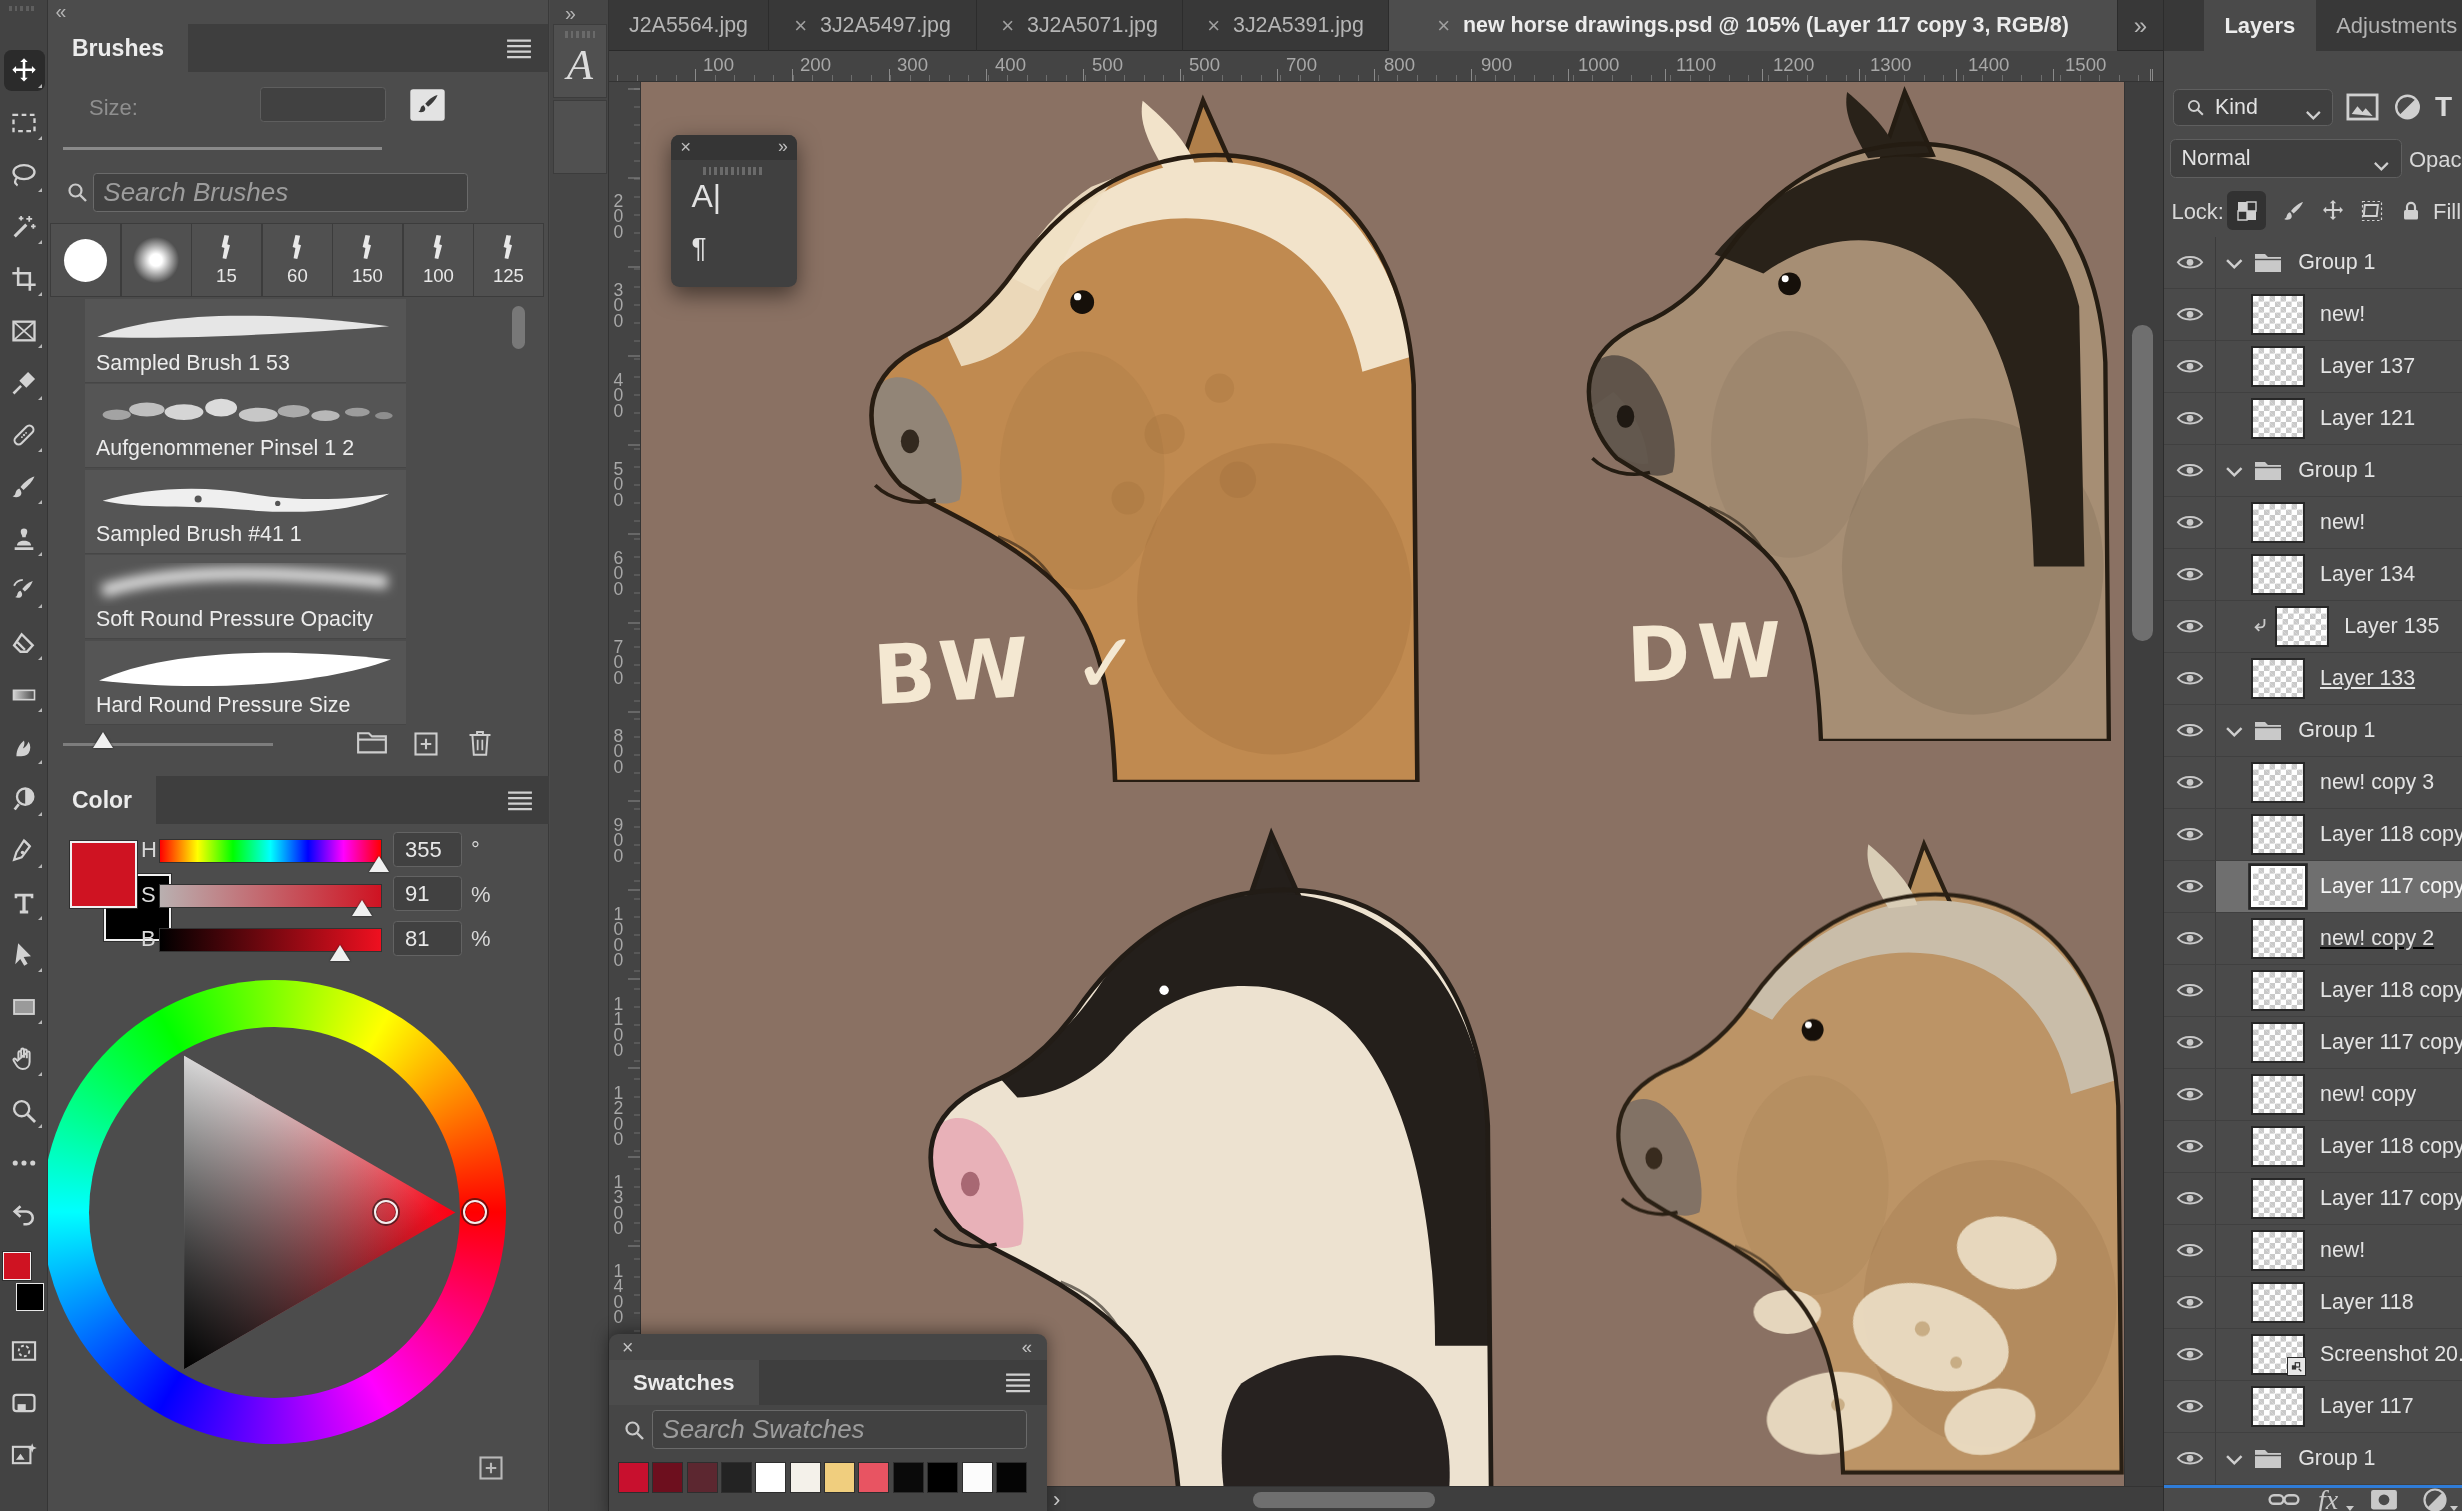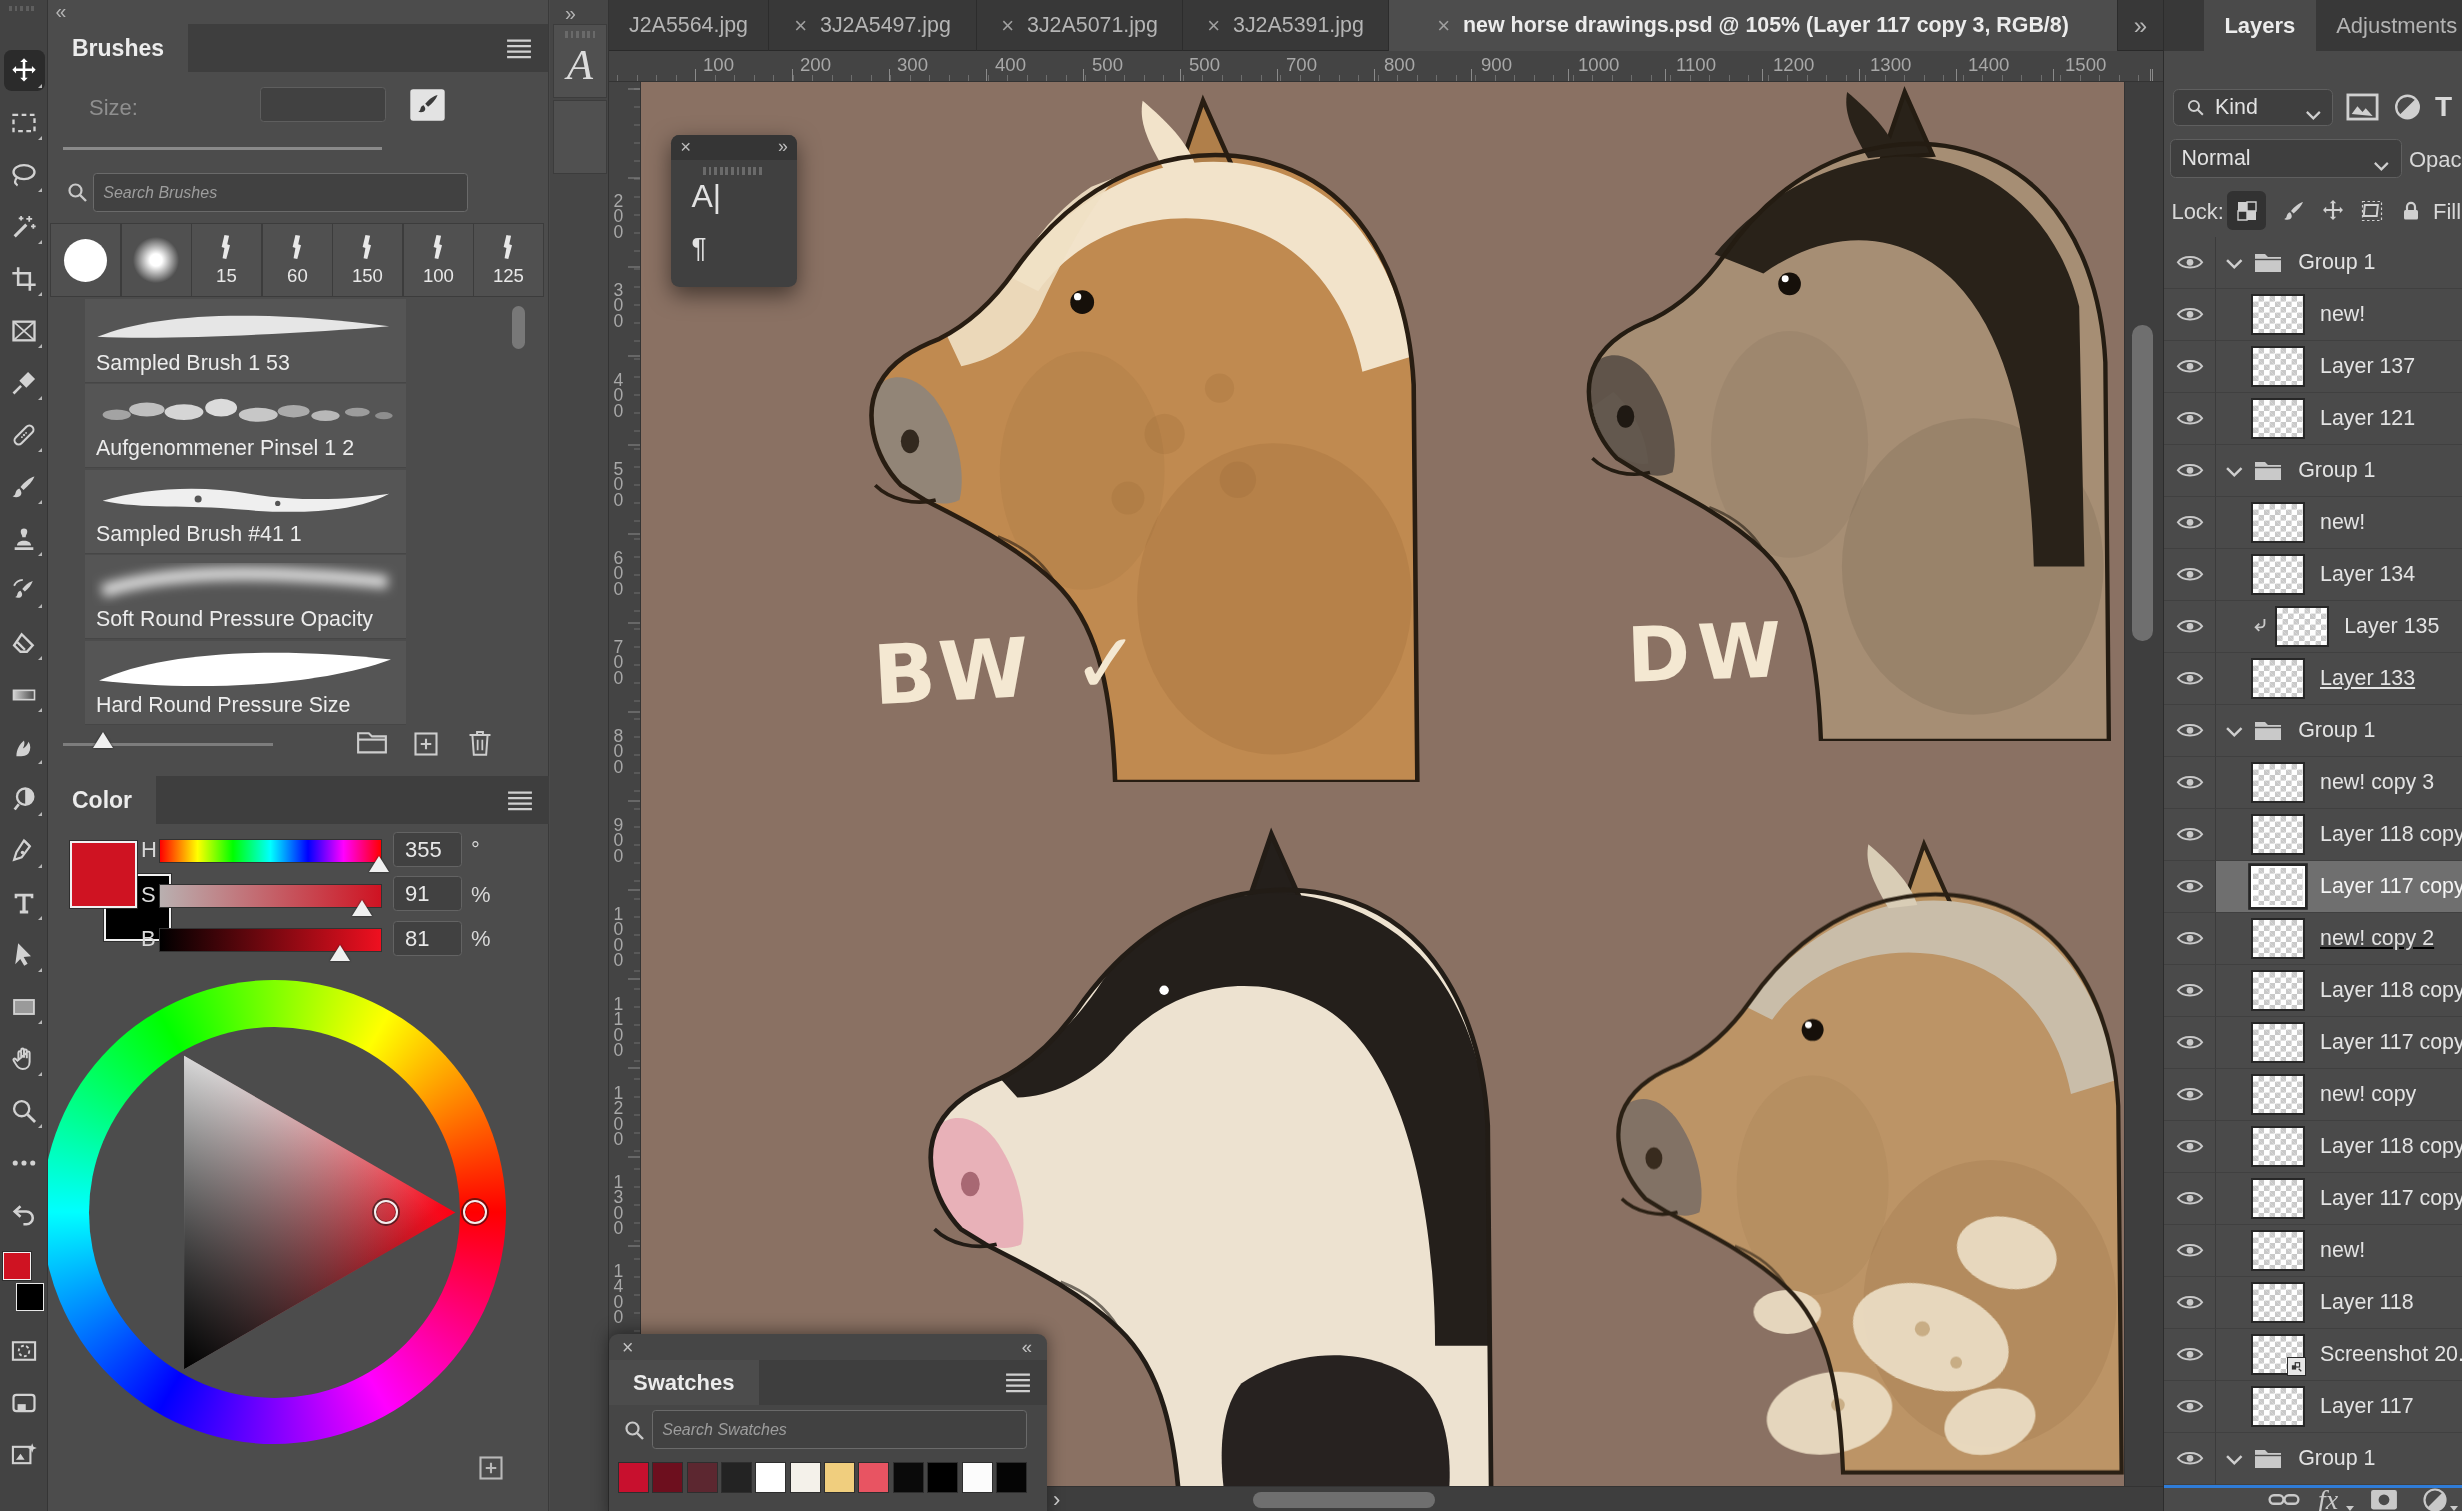--- a/index.html
+++ b/index.html
@@ -23,21 +23,21 @@
 
   
   #leftcol { left:48px; top:0; width:501px; height:1512px; background:#4c4c4c; border-right:0.9px solid #3a3a3a; }
   .tabstrip { position:absolute; left:0; width:100%; height:48px; background:#3e3e3e; }
   .ptab { position:absolute; top:0; height:48px; display:flex; align-items:center; padding:0 24px;
     color:#ececec; font-size:23px; font-weight:bold; background:#4c4c4c; }
   .hamb { position:absolute; right:13px; top:13px; width:32px; height:22px; }
   .hamb svg { width:32px; height:22px; }
   .fieldbox { background:#414141; border:0.9px solid #5e5e5e; border-radius:3.7px; }
   .searchbox { background:#414141; border:0.9px solid #6a6a6a; border-radius:3.7px; color:#e6e6e6;
-    font-style:italic; font-size:16px; padding:0 9.3px; outline:none; width:100%; height:100%; }
+    font-style:italic; font-size:26px; padding:0 9.3px; outline:none; width:100%; height:100%; }
   .searchbox::placeholder { color:#9d9d9d; }
   .glabel { color:#8f8f8f; font-size:22px; }
   .wlabel { color:#d8d8d8; font-size:22px; }
 
   .ptile { position:absolute; top:0; height:74px; border:0.9px solid #3c3c3c; background:#505050;
     display:flex; flex-direction:column; align-items:center; justify-content:center; }
   .ptile .num { color:#e8e8e8; font-size:18.6px; margin-top:1.9px; }
   .brow { position:absolute; left:37px; width:321px; height:84px; background:#555555; border-bottom:1.9px solid #464646; }
   .brow svg { width:306px; height:50px; margin:3.7px 7.4px 0; }
   .brow .bname { position:absolute; left:11px; bottom:5.6px; color:#ececec; font-size:21.4px; white-space:nowrap; }

